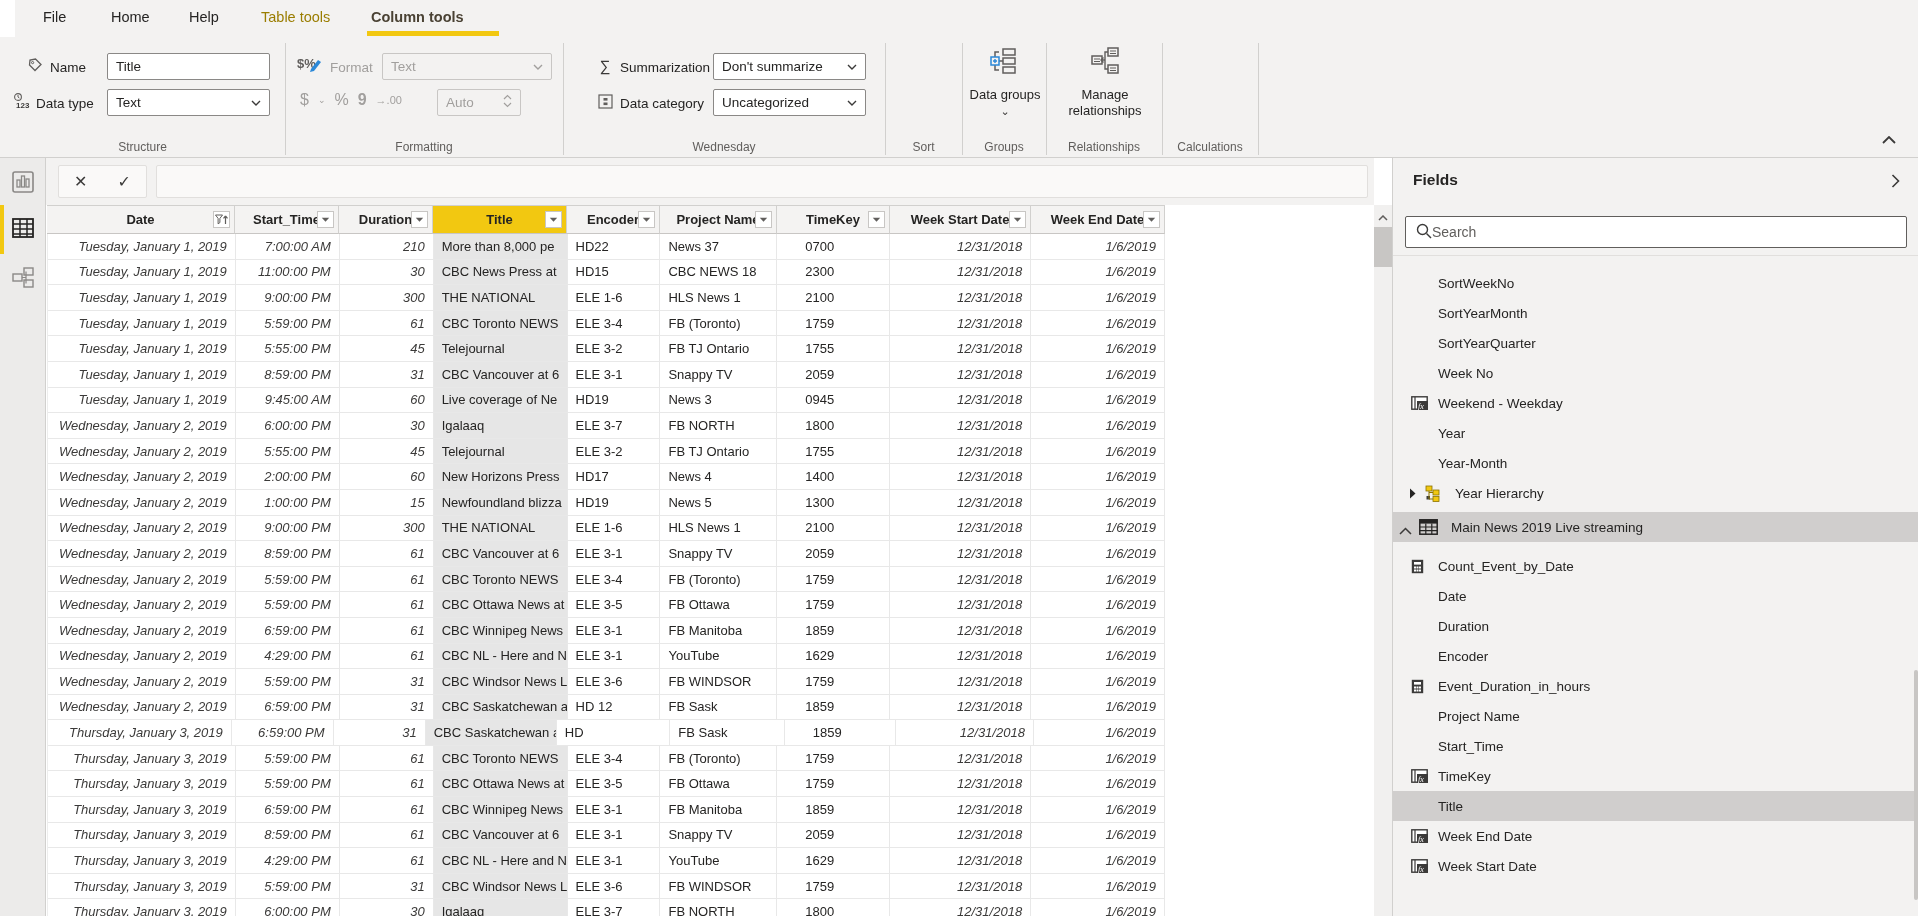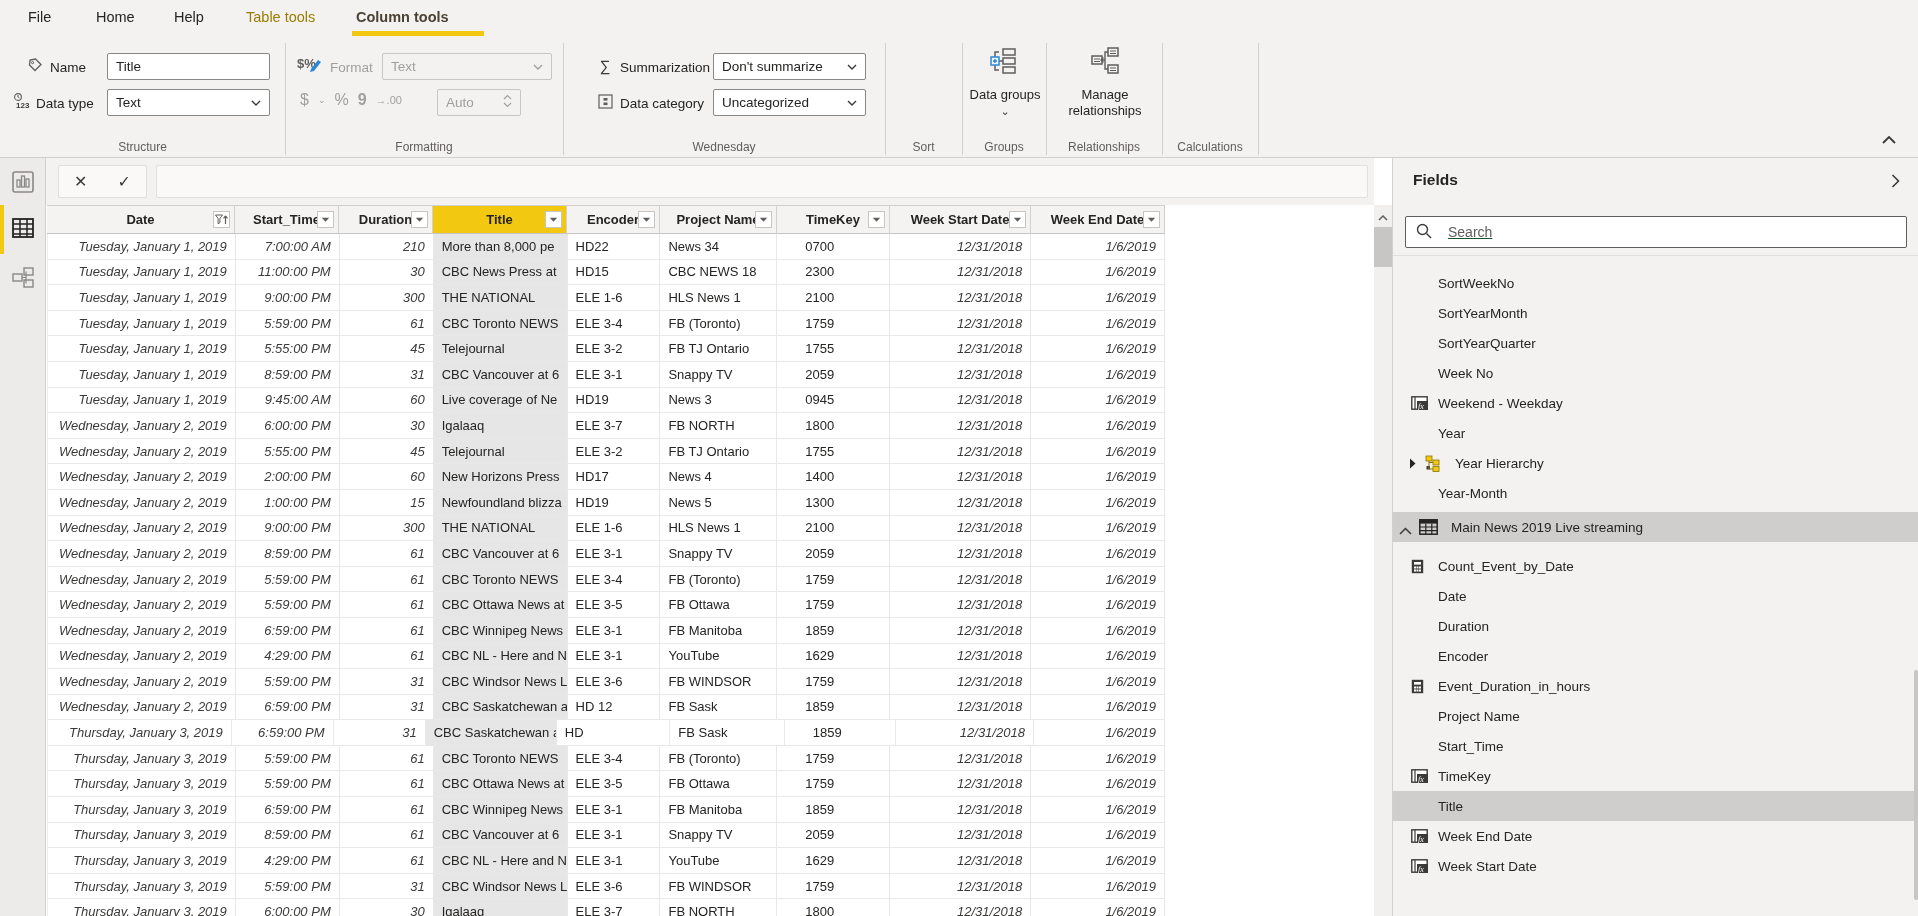--- a/index.html
+++ b/index.html
@@ -3,21 +3,21 @@
 <meta charset="utf-8">
 <style>
   * { margin:0; padding:0; box-sizing:border-box; }
   html,body { background:#fff; }
   .app {
     position:relative; width:1918px; height:916px; overflow:hidden;
     background:#fff; font-family:"Liberation Sans", sans-serif; color:#252423;
     font-size:13px;
   }
   
-  .menubar { position:absolute; top:0; left:0; right:0; height:37px; background:#f3f2f1; }
+  .menubar { position:absolute; top:0; left:15px; right:0; height:37px; background:#f3f2f1; }
   .menu-tab { position:absolute; top:9px; font-size:14.5px; color:#252423; white-space:nowrap; cursor:default; }
   .menu-tab.contextual { color:#9a7d00; }
   .menu-tab.active { color:#4a4234; font-weight:bold; }
   .tab-underline { position:absolute; top:31px; height:5px; background:#f2c811; }
   
   .ribbon { position:absolute; top:37px; left:0; right:0; height:121px; background:#f3f2f1; border-bottom:1px solid #d1d0ce; }
   .rb-divider { position:absolute; top:6px; height:112px; width:1px; background:#d1d0ce; }
   .grp-label { position:absolute; bottom:3px; font-size:12px; color:#605e5c; text-align:center; }
   .rb-lab { position:absolute; font-size:13.5px; color:#252423; white-space:nowrap; }
   .rb-lab.disabled { color:#a19f9d; }
@@ -59,22 +59,22 @@
   
   .vscroll { position:absolute; left:1374px; top:205px; width:18px; height:711px; background:#f1f0ef; }
   .vscroll .up { position:absolute; top:4px; left:0; width:18px; text-align:center; }
   .vscroll .thumb { position:absolute; top:22px; left:0; width:18px; height:40px; background:#c8c6c4; }
   
   .fields { position:absolute; left:1392px; top:158px; width:526px; height:758px; background:#f3f2f1; border-left:1px solid #d1d0ce; }
   .fields-title { position:absolute; left:20px; top:13px; font-size:15.5px; font-weight:600; color:#252423; }
   .fields-collapse { position:absolute; right:18px; top:16px; }
   .search-box { position:absolute; left:12px; top:58px; width:502px; height:32px; background:#fff; border:1px solid #605e5c;
                 border-radius:2px; display:flex; align-items:center; padding:0 10px; }
-  .search-box input { border:none; outline:none; flex:1; margin-left:16px; font-family:"Liberation Sans",sans-serif;
-                      font-size:14px; color:#14532d; background:transparent;text-decoration:underline; }
+  .search-box input { border:none; outline:none; flex:1; margin-left:0; font-family:"Liberation Sans",sans-serif;
+                      font-size:14px; color:#14532d; background:transparent; }
   .search-box input::placeholder { color:#605e5c; }
   .search-divider { position:absolute; left:0; right:0; top:97px; border-top:1px solid #e1dfdd; }
   .field-list { position:absolute; left:0; right:0; top:110px; }
   .field-item { position:relative; height:30px; display:flex; align-items:center; font-size:13.5px; color:#252423; }
   .field-item .flabel { position:absolute; left:45px; white-space:nowrap; }
   .field-item.with-hier .flabel { left:62px; }
   .field-item.table-row .flabel { left:58px; }
   .field-item.selected { background:#d0cecd; }
   .field-item .ficon { position:absolute; left:18px; top:8px; }
   .field-item .hier-arrow { position:absolute; left:16px; top:9px; }
@@ -349,21 +349,21 @@
         </div>
       </div>
     </div>
   <div class="tbl-rows" id="tbl-rows">
       <div class="tr">
         <div class="td num" style="width: 188px;">Tuesday, January 1, 2019</div>
         <div class="td num" style="width: 104px;">7:00:00 AM</div>
         <div class="td num" style="width: 94px;">210</div>
         <div class="td selcol" style="width: 134px;">More than 8,000 pe</div>
         <div class="td" style="width: 93px;">HD22</div>
-        <div class="td" style="width: 117px;">News 34</div>
+        <div class="td" style="width: 117px;">News 37</div>
         <div class="td timekey" style="width: 113px;">0700</div>
         <div class="td num" style="width: 141px;">12/31/2018</div>
         <div class="td num" style="width: 134px;">1/6/2019</div>
       </div>
       <div class="tr">
         <div class="td num" style="width: 188px;">Tuesday, January 1, 2019</div>
         <div class="td num" style="width: 104px;">11:00:00 PM</div>
         <div class="td num" style="width: 94px;">30</div>
         <div class="td selcol" style="width: 134px;">CBC News Press at</div>
         <div class="td" style="width: 93px;">HD15</div>
@@ -693,35 +693,35 @@
               <rect x="0.8" y="0.8" width="15.4" height="12.4" fill="#fff" stroke="#3b3a39" stroke-width="1.4"></rect>
               <path d="M4 1 v12" stroke="#3b3a39" stroke-width="1.2"></path>
               <rect x="6" y="5" width="11" height="9" fill="#3b3a39"></rect>
               <text x="7" y="12.5" font-size="8" font-style="italic" fill="#fff" font-family="Liberation Serif, serif">fx</text>
             </svg></div>
           <span class="flabel">Weekend - Weekday</span>
         </div>
         <div class="field-item">
           <span class="flabel">Year</span>
         </div>
+        <div class="field-item">
+          <span class="flabel">Year-Month</span>
+        </div>
         <div class="field-item with-hier">
           <div class="hier-arrow"><svg width="7" height="11" viewBox="0 0 7 11">
               <path d="M1 0.5 L6.5 5.5 L1 10.5 Z" fill="#252423"></path>
             </svg></div>
           <div class="hier-icon"><svg width="17" height="17" viewBox="0 0 17 17">
               <rect x="3" y="1" width="6" height="5" fill="#f2c811" stroke="#8a7200" stroke-width="0.8"></rect>
               <rect x="10" y="5" width="6" height="5" fill="#f2c811" stroke="#8a7200" stroke-width="0.8"></rect>
               <rect x="10" y="11.5" width="6" height="5" fill="#f2c811" stroke="#8a7200" stroke-width="0.8"></rect>
               <rect x="3.5" y="11" width="3.5" height="3.5" fill="#3b3a39"></rect>
               <path d="M6 6 v8 M6 7.5 h4 M6 14 h4" stroke="#8a7200" stroke-width="1" fill="none"></path>
             </svg></div>
           <span class="flabel">Year Hierarchy</span>
-        </div>
-        <div class="field-item">
-          <span class="flabel">Year-Month</span>
         </div>
         <div class="field-item selected table-row" style="margin-top: 4px;">
           <div class="tbl-chev"><svg width="13" height="8" viewBox="0 0 13 8">
               <path d="M1 7 L6.5 1.5 L12 7" fill="none" stroke="#3b3a39" stroke-width="1.5"></path>
             </svg></div>
           <div class="tbl-ico"><svg width="19" height="16" viewBox="0 0 19 16">
               <rect x="0.8" y="0.8" width="17.4" height="14.4" fill="none" stroke="#252423" stroke-width="1.5"></rect>
               <rect x="0.8" y="0.8" width="17.4" height="3.8" fill="#252423"></rect>
               <path d="M0.8 8 h17.4 M0.8 11.6 h17.4 M6.8 4.5 v10.7 M12.8 4.5 v10.7" stroke="#252423" stroke-width="1.2" fill="none"></path>
             </svg></div>

